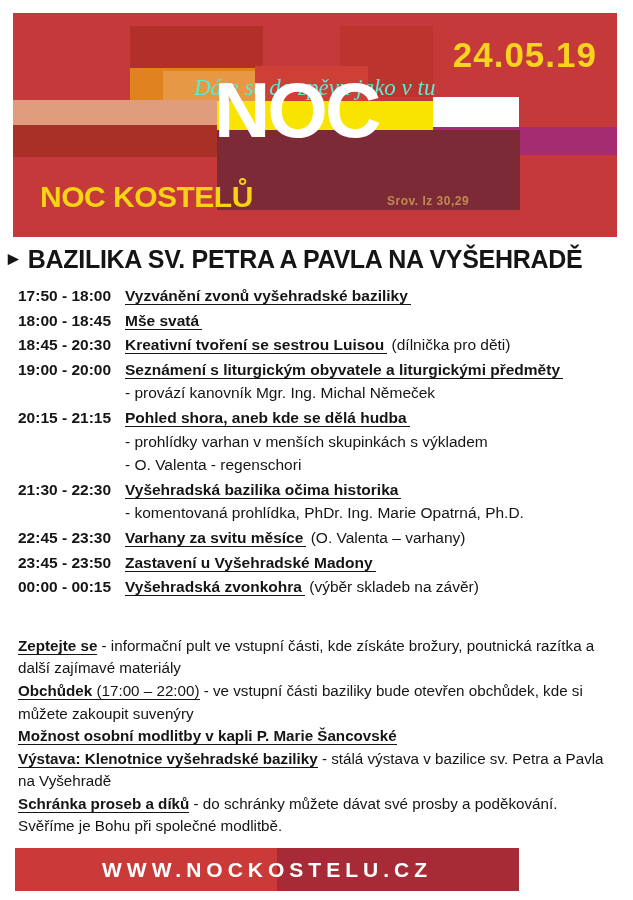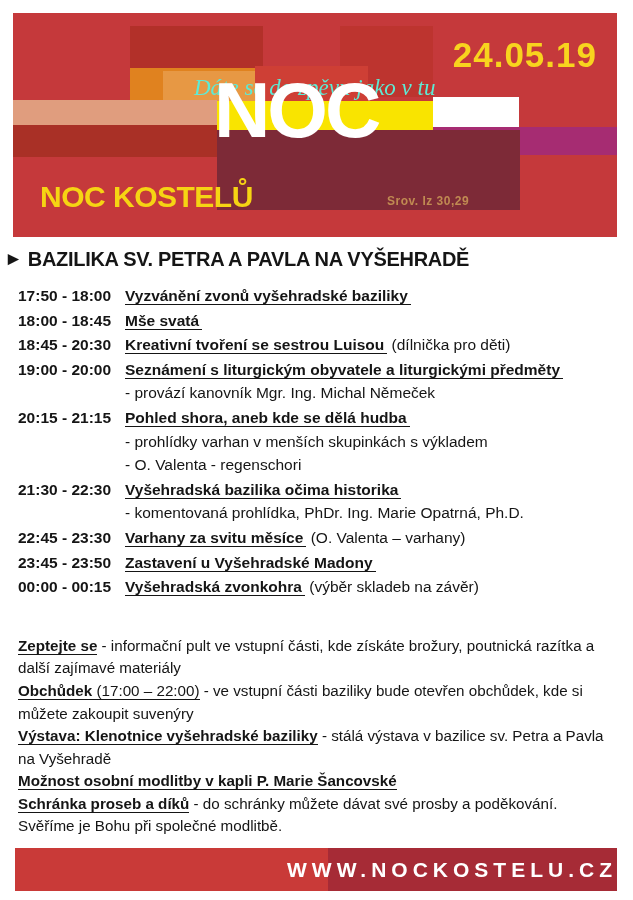--- a/index.html
+++ b/index.html
@@ -32,38 +32,38 @@
           font-style:italic;font-size:24px;color:#f0c420;white-space:nowrap;}
   .h-verse{position:absolute;left:374px;top:181px;font-size:12px;font-weight:bold;
            color:#c08a52;letter-spacing:.5px;}
   .h-brand{position:absolute;left:27px;top:167px;font-size:30px;font-weight:800;
            color:#f6d413;letter-spacing:-.5px;white-space:nowrap;}
 
   
   .main{position:absolute;left:0;top:243px;width:633px;}
   .title-row{display:flex;align-items:center;padding-left:4px;margin-top:3px;}
   .tri{font-size:19px;line-height:26px;margin-right:5px;}
-  .page-title{font-size:20px;font-weight:800;letter-spacing:-.3px;line-height:26px;white-space:nowrap;}
+  .page-title{font-size:25px;font-weight:800;letter-spacing:-.3px;line-height:26px;white-space:nowrap;}
 
   .schedule{margin:12px 0 0 18px;}
   .row{display:flex;margin-bottom:1px;line-height:23.6px;font-size:15.5px;}
   .time{flex:0 0 107px;font-weight:bold;white-space:nowrap;}
   .desc{flex:1;}
   .etitle{font-weight:bold;border-bottom:1.7px solid #151515;padding-right:3px;}
   .suffix{font-weight:normal;}
   .sub{font-weight:normal;}
 
   .info{margin:36px 16px 0 18px;font-size:15.2px;line-height:22.6px;}
   .lead{font-weight:bold;border-bottom:1.7px solid #151515;}
   .note{font-weight:normal;border-bottom:1.7px solid #151515;}
 
   
-  .footer{position:absolute;left:15px;top:848px;width:602px;height:43px;
+  .footer{position:absolute;left:15px;top:848px;width:504px;height:43px;
           background:linear-gradient(90deg,#c93a38 0%,#c93a38 52%,#a62b36 52%,#a62b36 100%);
-          display:flex;align-items:center;justify-content:flex-end;}
+          display:flex;align-items:center;justify-content:center;}
   .footer-url{color:#fff;font-size:21px;font-weight:800;letter-spacing:5px;}
 </style>
 </head>
 <body>
 
 <div class="page">
 
   <div class="header">
     <div class="art art-darkred"></div>
     <div class="art art-subtle"></div>
@@ -125,22 +125,22 @@
         </div>
         <div class="row">
           <span class="time">00:00 - 00:15</span>
           <span class="desc"><span class="etitle">Vyšehradská zvonkohra</span> <span class="suffix">(výběr skladeb na závěr)</span></span>
         </div>
       </div>
 
     <div class="info">
         <div class="info-item"><span class="lead">Zeptejte se</span><span class="rest"> - informační pult ve vstupní části, kde získáte brožury, poutnická razítka a další zajímavé materiály</span></div>
         <div class="info-item"><span class="lead">Obchůdek</span><span class="note"> (17:00 – 22:00)</span><span class="rest"> - ve vstupní části baziliky bude otevřen obchůdek, kde si můžete zakoupit suvenýry</span></div>
+        <div class="info-item"><span class="lead">Možnost osobní modlitby v kapli P. Marie Šancovské</span></div>
         <div class="info-item"><span class="lead">Výstava: Klenotnice vyšehradské baziliky</span><span class="rest"> - stálá výstava v bazilice sv. Petra a Pavla na Vyšehradě</span></div>
-        <div class="info-item"><span class="lead">Možnost osobní modlitby v kapli P. Marie Šancovské</span></div>
         <div class="info-item"><span class="lead">Schránka proseb a díků</span><span class="rest"> - do schránky můžete dávat své prosby a poděkování.</span></div>
         <div class="info-item"><span class="rest">Svěříme je Bohu při společné modlitbě.</span></div>
       </div>
   </div>
 
   <div class="footer">
     <span class="footer-url">WWW.NOCKOSTELU.CZ</span>
   </div>
 
 </div>

